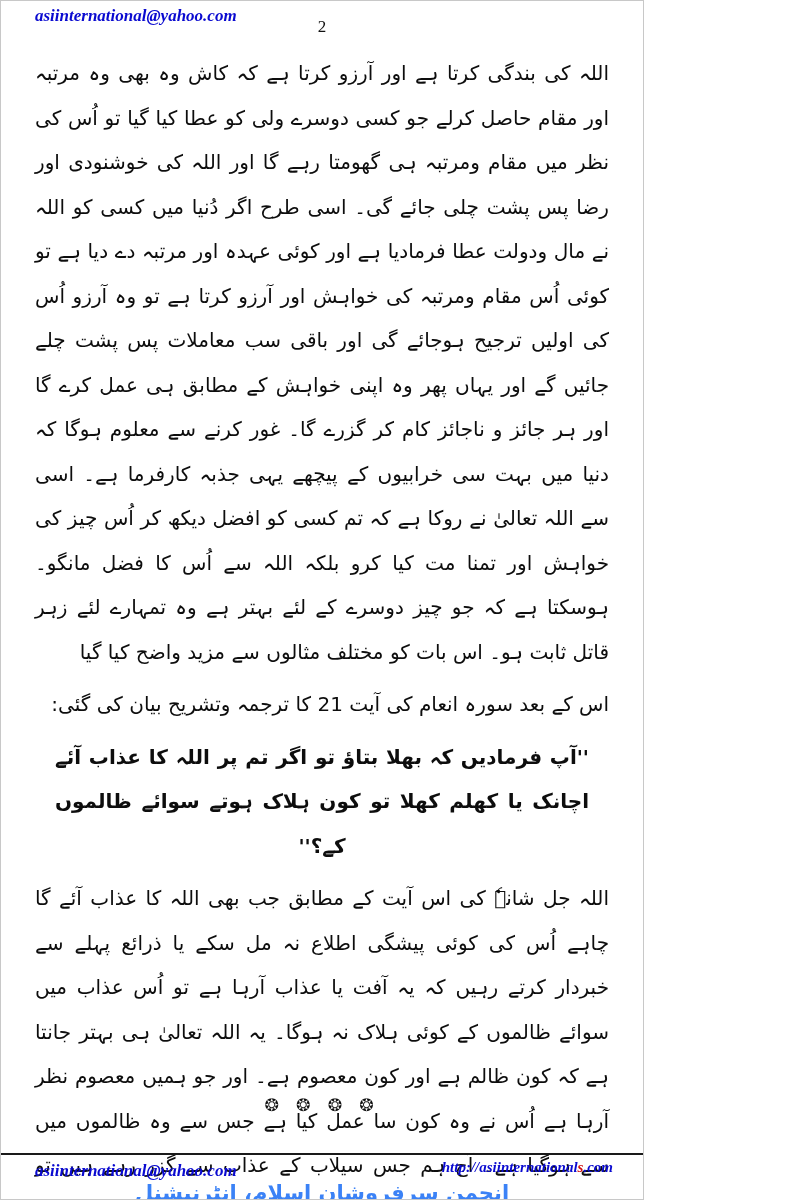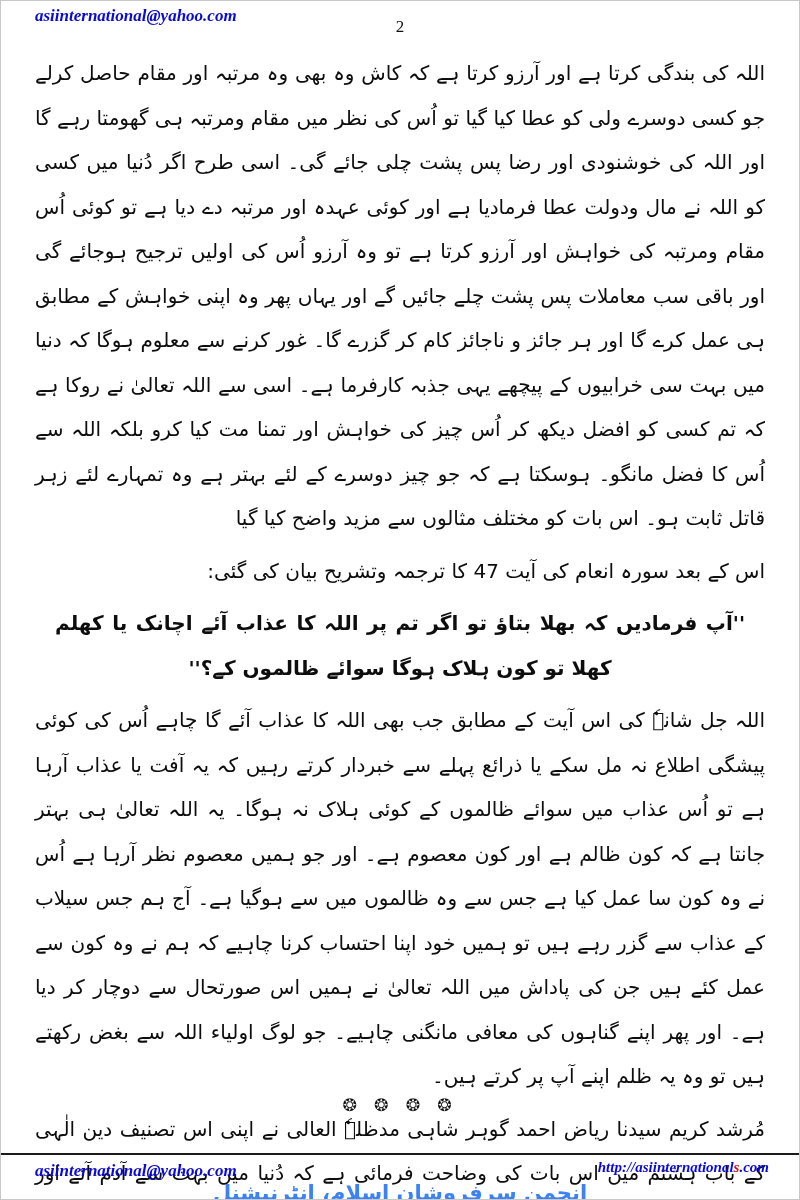--- a/index.html
+++ b/index.html
@@ -1,18 +1,18 @@
 <!DOCTYPE html>
 <html lang="ur"><head>
 <meta charset="utf-8">
 <style>
   html,body{margin:0;padding:0;background:#ffffff;}
   .page{
     position:relative;
-    width:800px;height:1200px;
+    width:644px;height:1200px;
     background:#ffffff;
     border:1px solid #c8c8c8;
     box-sizing:border-box;
     overflow:hidden;
     font-family:"DejaVu Sans","Liberation Sans",sans-serif;
     color:#0d0d0d;
   }
   
   .header-email{
     position:absolute;top:5px;left:34px;
@@ -80,22 +80,22 @@
 <body>
 
 <div class="page">
 
   <div class="header-email">asiinternational@yahoo.com</div>
 
   <div class="page-number">2</div>
 
   <div class="body-text">
     <p class="para">اللہ کی بندگی کرتا ہے اور آرزو کرتا ہے کہ کاش وہ بھی وہ مرتبہ اور مقام حاصل کرلے جو کسی دوسرے ولی کو عطا کیا گیا تو اُس کی نظر میں مقام ومرتبہ ہی گھومتا رہے گا اور اللہ کی خوشنودی اور رضا پس پشت چلی جائے گی۔ اسی طرح اگر دُنیا میں کسی کو اللہ نے مال ودولت عطا فرمادیا ہے اور کوئی عہدہ اور مرتبہ دے دیا ہے تو کوئی اُس مقام ومرتبہ کی خواہش اور آرزو کرتا ہے تو وہ آرزو اُس کی اولیں ترجیح ہوجائے گی اور باقی سب معاملات پس پشت چلے جائیں گے اور یہاں پھر وہ اپنی خواہش کے مطابق ہی عمل کرے گا اور ہر جائز و ناجائز کام کر گزرے گا۔ غور کرنے سے معلوم ہوگا کہ دنیا میں بہت سی خرابیوں کے پیچھے یہی جذبہ کارفرما ہے۔ اسی سے اللہ تعالیٰ نے روکا ہے کہ تم کسی کو افضل دیکھ کر اُس چیز کی خواہش اور تمنا مت کیا کرو بلکہ اللہ سے اُس کا فضل مانگو۔ ہوسکتا ہے کہ جو چیز دوسرے کے لئے بہتر ہے وہ تمہارے لئے زہر قاتل ثابت ہو۔ اس بات کو مختلف مثالوں سے مزید واضح کیا گیا</p>
-    <p class="para">اس کے بعد سورہ انعام کی آیت 47 کا ترجمہ وتشریح بیان کی گئی:</p>
-    <p class="verse-quote">''آپ فرمادیں کہ بھلا بتاؤ تو اگر تم پر اللہ کا عذاب آئے اچانک یا کھلم کھلا تو کون ہلاک ہوگا سوائے ظالموں کے؟''</p>
+    <p class="para">اس کے بعد سورہ انعام کی آیت 21 کا ترجمہ وتشریح بیان کی گئی:</p>
+    <p class="verse-quote">''آپ فرمادیں کہ بھلا بتاؤ تو اگر تم پر اللہ کا عذاب آئے اچانک یا کھلم کھلا تو کون ہلاک ہوتے سوائے ظالموں کے؟''</p>
     <p class="para">اللہ جل شانہٗ کی اس آیت کے مطابق جب بھی اللہ کا عذاب آئے گا چاہے اُس کی کوئی پیشگی اطلاع نہ مل سکے یا ذرائع پہلے سے خبردار کرتے رہیں کہ یہ آفت یا عذاب آرہا ہے تو اُس عذاب میں سوائے ظالموں کے کوئی ہلاک نہ ہوگا۔ یہ اللہ تعالیٰ ہی بہتر جانتا ہے کہ کون ظالم ہے اور کون معصوم ہے۔ اور جو ہمیں معصوم نظر آرہا ہے اُس نے وہ کون سا عمل کیا ہے جس سے وہ ظالموں میں سے ہوگیا ہے۔ آج ہم جس سیلاب کے عذاب سے گزر رہے ہیں تو ہمیں خود اپنا احتساب کرنا چاہیے کہ ہم نے وہ کون سے عمل کئے ہیں جن کی پاداش میں اللہ تعالیٰ نے ہمیں اس صورتحال سے دوچار کر دیا ہے۔ اور پھر اپنے گناہوں کی معافی مانگنی چاہیے۔ جو لوگ اولیاء اللہ سے بغض رکھتے ہیں تو وہ یہ ظلم اپنے آپ پر کرتے ہیں۔</p>
     <p class="para">مُرشد کریم سیدنا ریاض احمد گوہر شاہی مدظلہٗ العالی نے اپنی اس تصنیف دین الٰہی کے باب ہشتم میں اس بات کی وضاحت فرمائی ہے کہ دُنیا میں بہت سے آدم آئے اور آخری آدم صفی اللہ تھے جنہیں اُن سب سے بہتر بنا کر عرب میں بھیجا گیا۔ اور بڑے بڑے نبی بھی اس آدم علیہ السلام کی اولاد سے پیدا ہوئے۔ گزشتہ آنے والے آدموں کی نسل دُنیا کے مختلف خطوں میں اب بھی آباد ہے۔ اللہ تعالیٰ نے ہر آدم کو کوئی زبان سکھائی، پھر ان کی قوم میں نبیوں کو ہدایت کے لئے بھیجا، تبھی کہتے ہیں کہ دنیا میں سوا لاکھ نبی آئے، جبکہ آدم صفی اللہ کو آئے ہوئے چھ ہزار سال ہوئے ہیں۔ اگر ہر سال ایک نبی آتا تو چھ ہزار ہی ہوتے، کچھ عرصہ بعد ان اقوام کو ان کی نافرمانی کی وجہ سے تباہ کر دیا جاتا رہا جو آثارِ قدیمہ میں ہمیں ملتے ہیں۔ آدمیت کے فرق کی وجہ سے ایک دوسرے کو تباہ کرنے کیلئے ایٹم بم بھی بنائے جارہے ہیں جب کہ بموں کے بغیر بھی دنیا کو تباہ ہی ہونا ہے۔</p>
 
   </div>
 
   <div class="star-ornaments">❂ ❂ ❂ ❂</div>
 
   <div class="footer-title">انجمن سرفروشان اسلام، انٹرنیشنل</div>
 
   <div class="footer-rule"></div>

